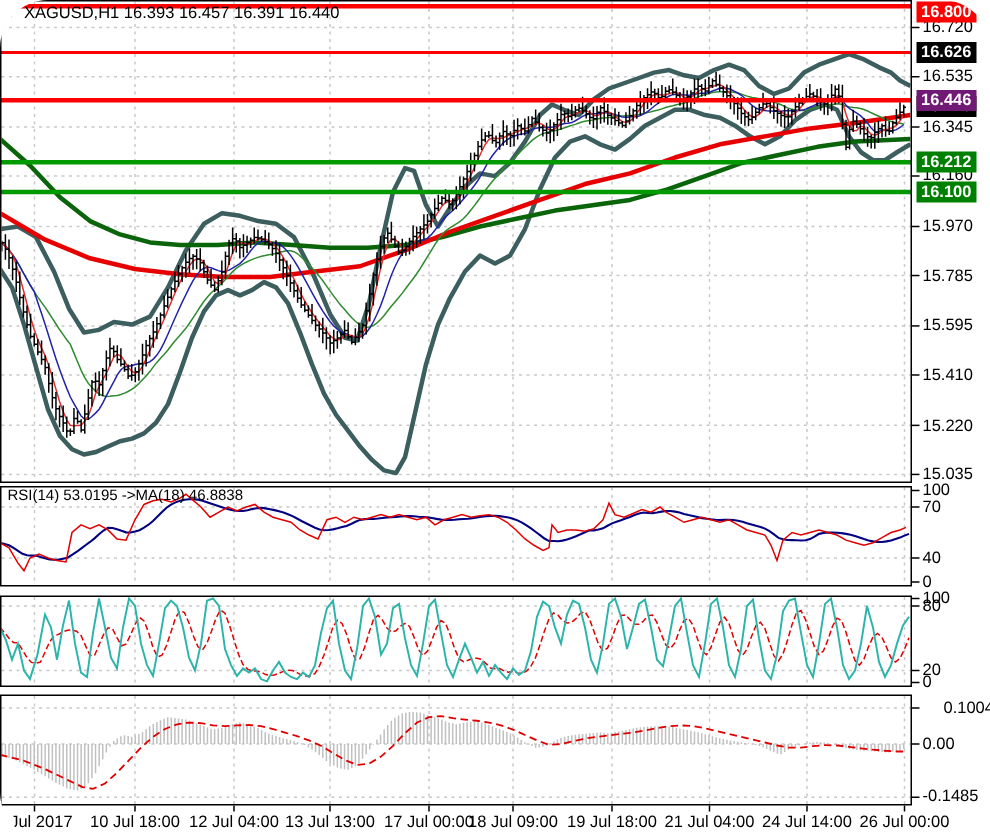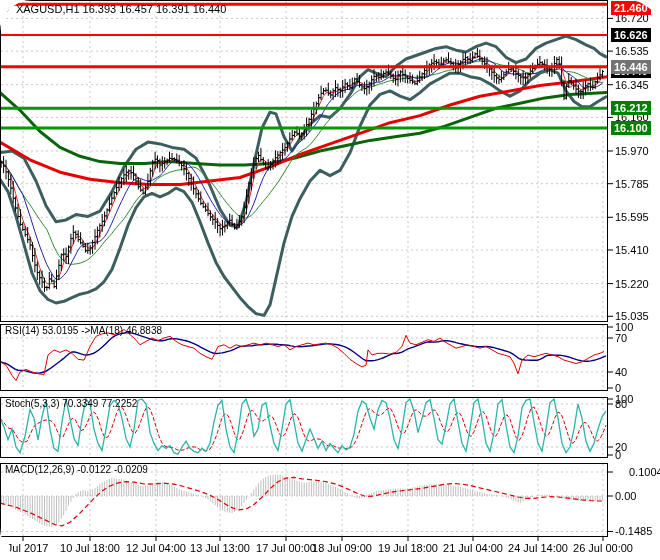--- a/index.html
+++ b/index.html
@@ -158,37 +158,35 @@
       <line x1="538" y1="537" x2="538" y2="541" stroke="#000000" stroke-width="1"></line>
       <line x1="603" y1="537" x2="603" y2="541" stroke="#000000" stroke-width="1"></line>
     </svg>
 
   <div class="sym">
     <span class="arr">▼</span>
     <span>XAGUSD,H1  16.393 16.457 16.391 16.440</span>
   </div>
 
   <div class="ptitle" id="rsi-title">RSI(14) 53.0195  -&gt;MA(18) 46.8838</div>
-  <div class="ptitle" id="stoch-title">Stoch(5,3,3) 70.3349 77.2252</div>
-  <div class="ptitle" id="macd-title">MACD(12,26,9) -0.0122 -0.0209</div>
 
   <div id="labels">
       <div class="axis-label" style="top: 12.3808px;">16.720</div>
       <div class="axis-label" style="top: 45.0888px;">16.535</div>
       <div class="axis-label" style="top: 78.6808px;">16.345</div>
       <div class="axis-label" style="top: 111.389px;">16.160</div>
       <div class="axis-label" style="top: 144.981px;">15.970</div>
       <div class="axis-label" style="top: 177.689px;">15.785</div>
       <div class="axis-label" style="top: 211.281px;">15.595</div>
       <div class="axis-label" style="top: 243.989px;">15.410</div>
       <div class="axis-label" style="top: 277.581px;">15.220</div>
       <div class="axis-label" style="top: 310.289px;">15.035</div>
-      <div class="axis-box" style="top: 1px; background: rgb(255, 0, 0);">21.460</div>
+      <div class="axis-box" style="top: 1px; background: rgb(255, 0, 0);">16.800</div>
       <div class="axis-box" style="top: 28px; background: #000000;">16.626</div>
-      <div class="axis-box" style="top: 59.824px; background: #737373;">16.446</div>
+      <div class="axis-box" style="top: 59.824px; background: #701a75;">16.446</div>
       <div class="axis-box black" style="top: 63.824px; background: rgb(0, 0, 0);">16.440</div>
       <div class="axis-box" style="top: 101.195px; background: rgb(0, 128, 0);">16.212</div>
       <div class="axis-box" style="top: 120.997px; background: rgb(0, 128, 0);">16.100</div>
       <div class="axis-label" style="top: 321px;">100</div>
       <div class="axis-label" style="top: 332px;">70</div>
       <div class="axis-label" style="top: 366px;">40</div>
       <div class="axis-label" style="top: 382px;">0</div>
       <div class="axis-label" style="top: 393px;">100</div>
       <div class="axis-label" style="top: 398px;">80</div>
       <div class="axis-label" style="top: 441px;">20</div>

